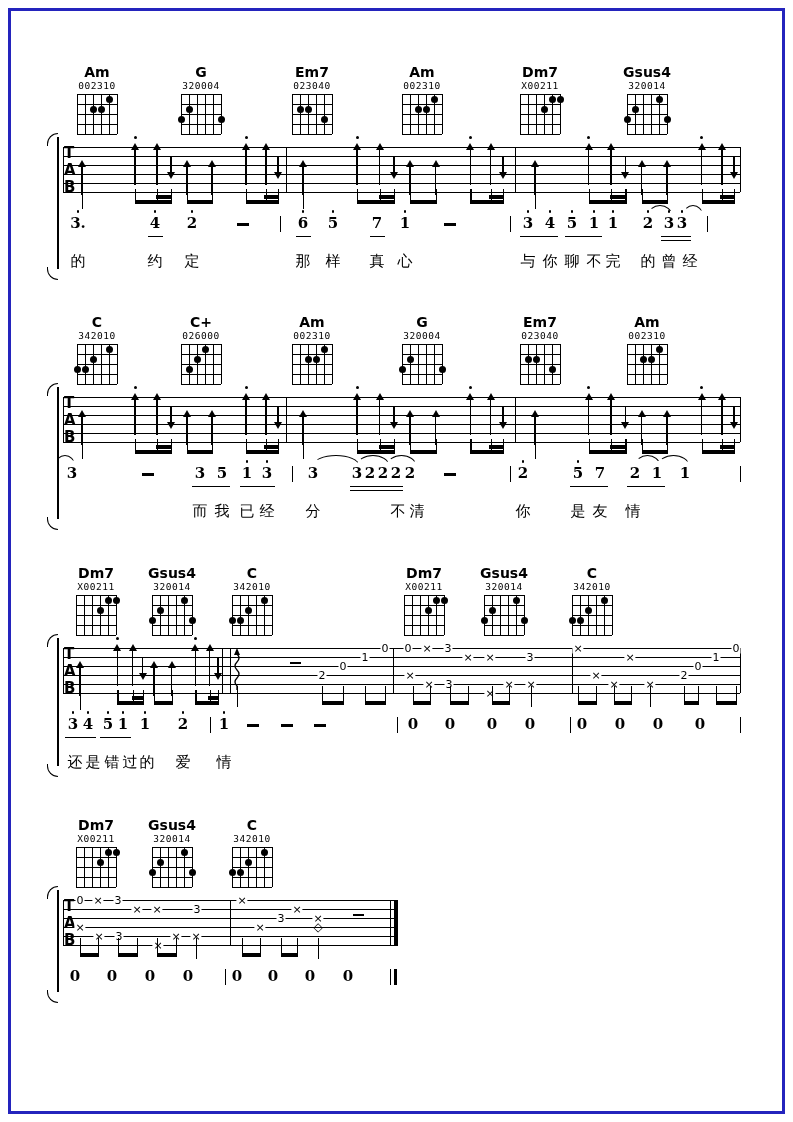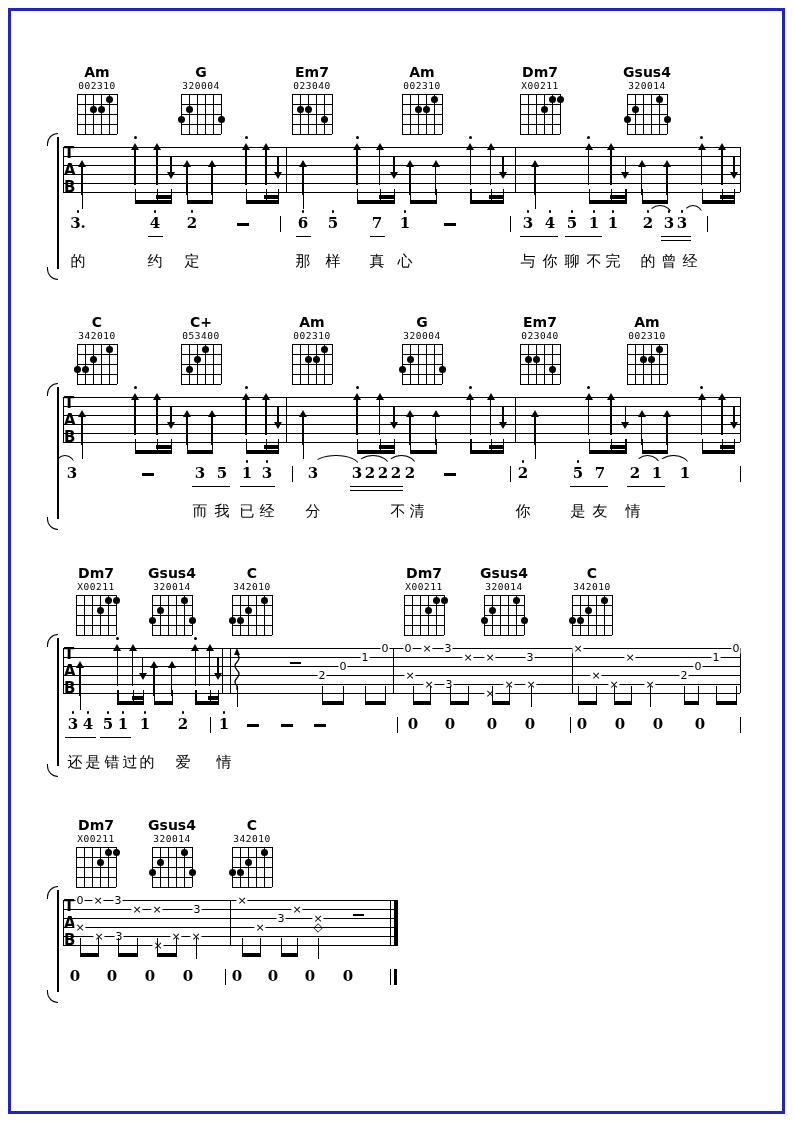--- a/index.html
+++ b/index.html
@@ -395,21 +395,21 @@
       <div class="vline" style="left: 85px; top: 344px; height: 40px;"></div>
       <div class="vline" style="left: 93px; top: 344px; height: 40px;"></div>
       <div class="vline" style="left: 101px; top: 344px; height: 40px;"></div>
       <div class="vline" style="left: 109px; top: 344px; height: 40px;"></div>
       <div class="vline" style="left: 117px; top: 344px; height: 40px;"></div>
       <div class="cdot" style="left: 105.5px; top: 345.5px;"></div>
       <div class="cdot" style="left: 89.5px; top: 355.5px;"></div>
       <div class="cdot" style="left: 73.5px; top: 365.5px;"></div>
       <div class="cdot" style="left: 81.5px; top: 365.5px;"></div>
       <div class="cname" style="left: 156px; top: 314px;">C+</div>
-      <div class="cfing" style="left: 156px; top: 330px;">053400</div>
+      <div class="cfing" style="left: 156px; top: 330px;">026000</div>
       <div class="hline" style="left: 181px; top: 344px; width: 40px; height: 1px;"></div>
       <div class="hline" style="left: 181px; top: 354px; width: 40px; height: 1px;"></div>
       <div class="hline" style="left: 181px; top: 364px; width: 40px; height: 1px;"></div>
       <div class="hline" style="left: 181px; top: 374px; width: 40px; height: 1px;"></div>
       <div class="hline" style="left: 181px; top: 384px; width: 40px; height: 1px;"></div>
       <div class="vline" style="left: 181px; top: 344px; height: 40px;"></div>
       <div class="vline" style="left: 189px; top: 344px; height: 40px;"></div>
       <div class="vline" style="left: 197px; top: 344px; height: 40px;"></div>
       <div class="vline" style="left: 205px; top: 344px; height: 40px;"></div>
       <div class="vline" style="left: 213px; top: 344px; height: 40px;"></div>

